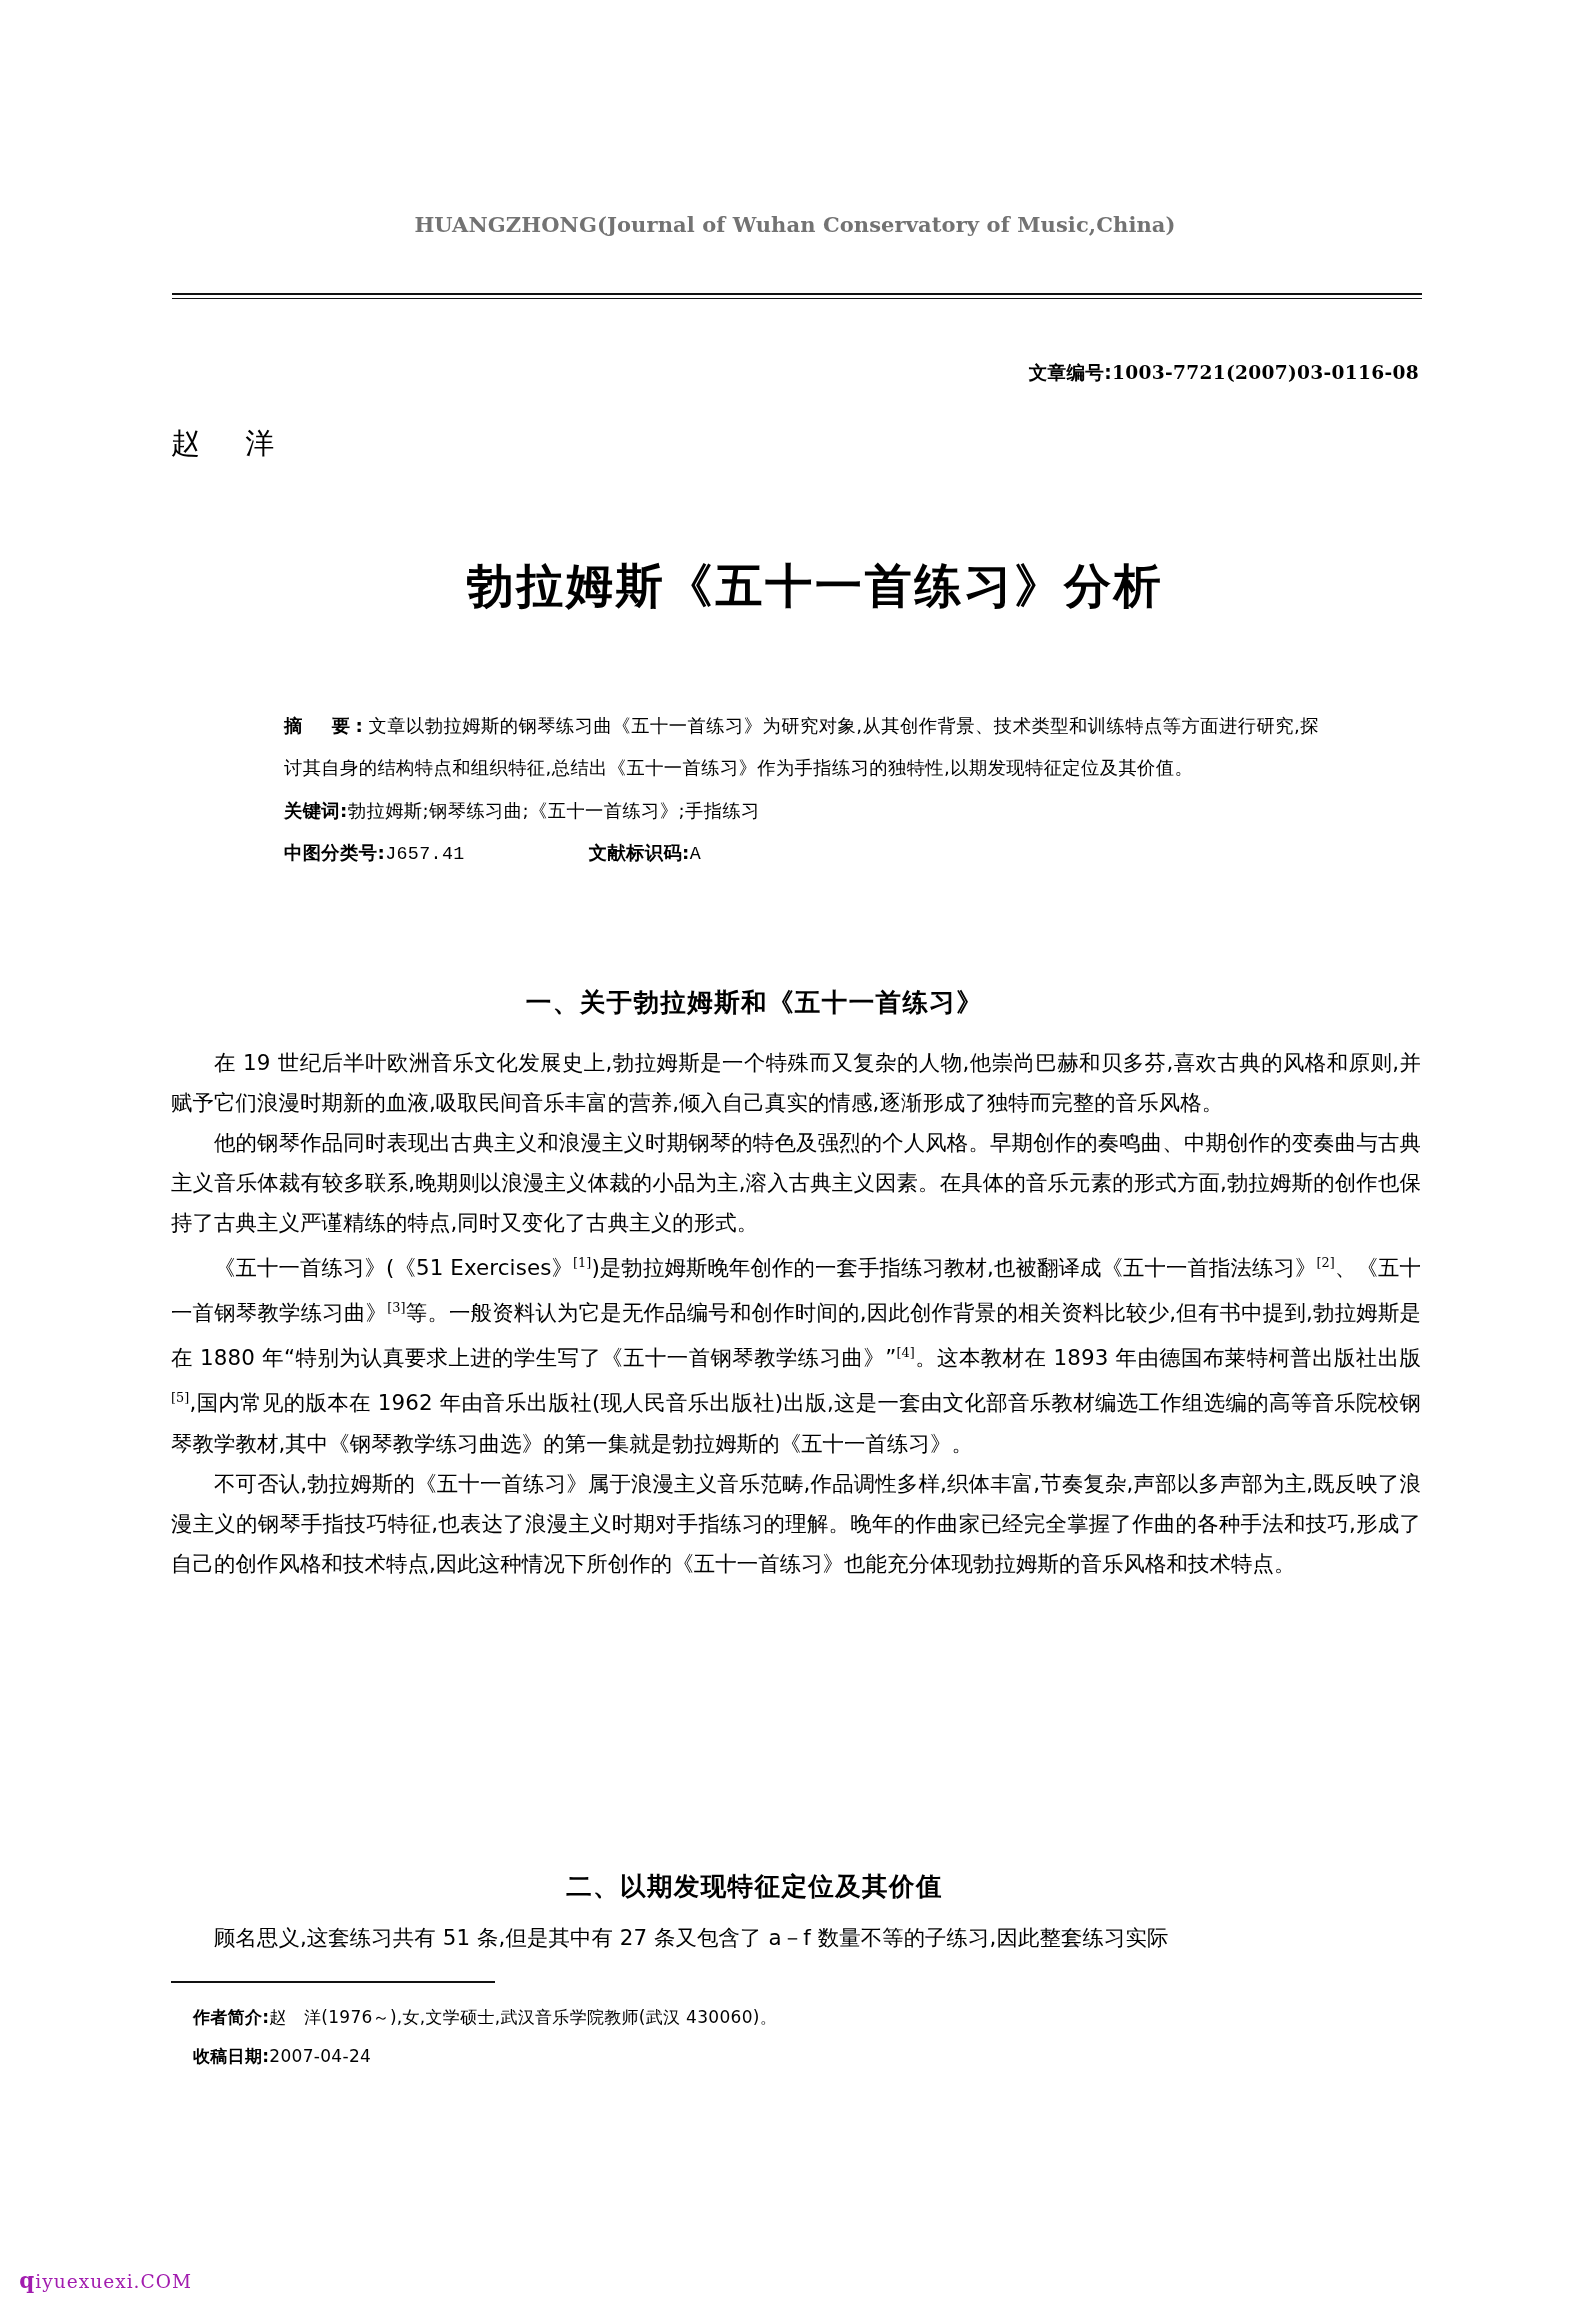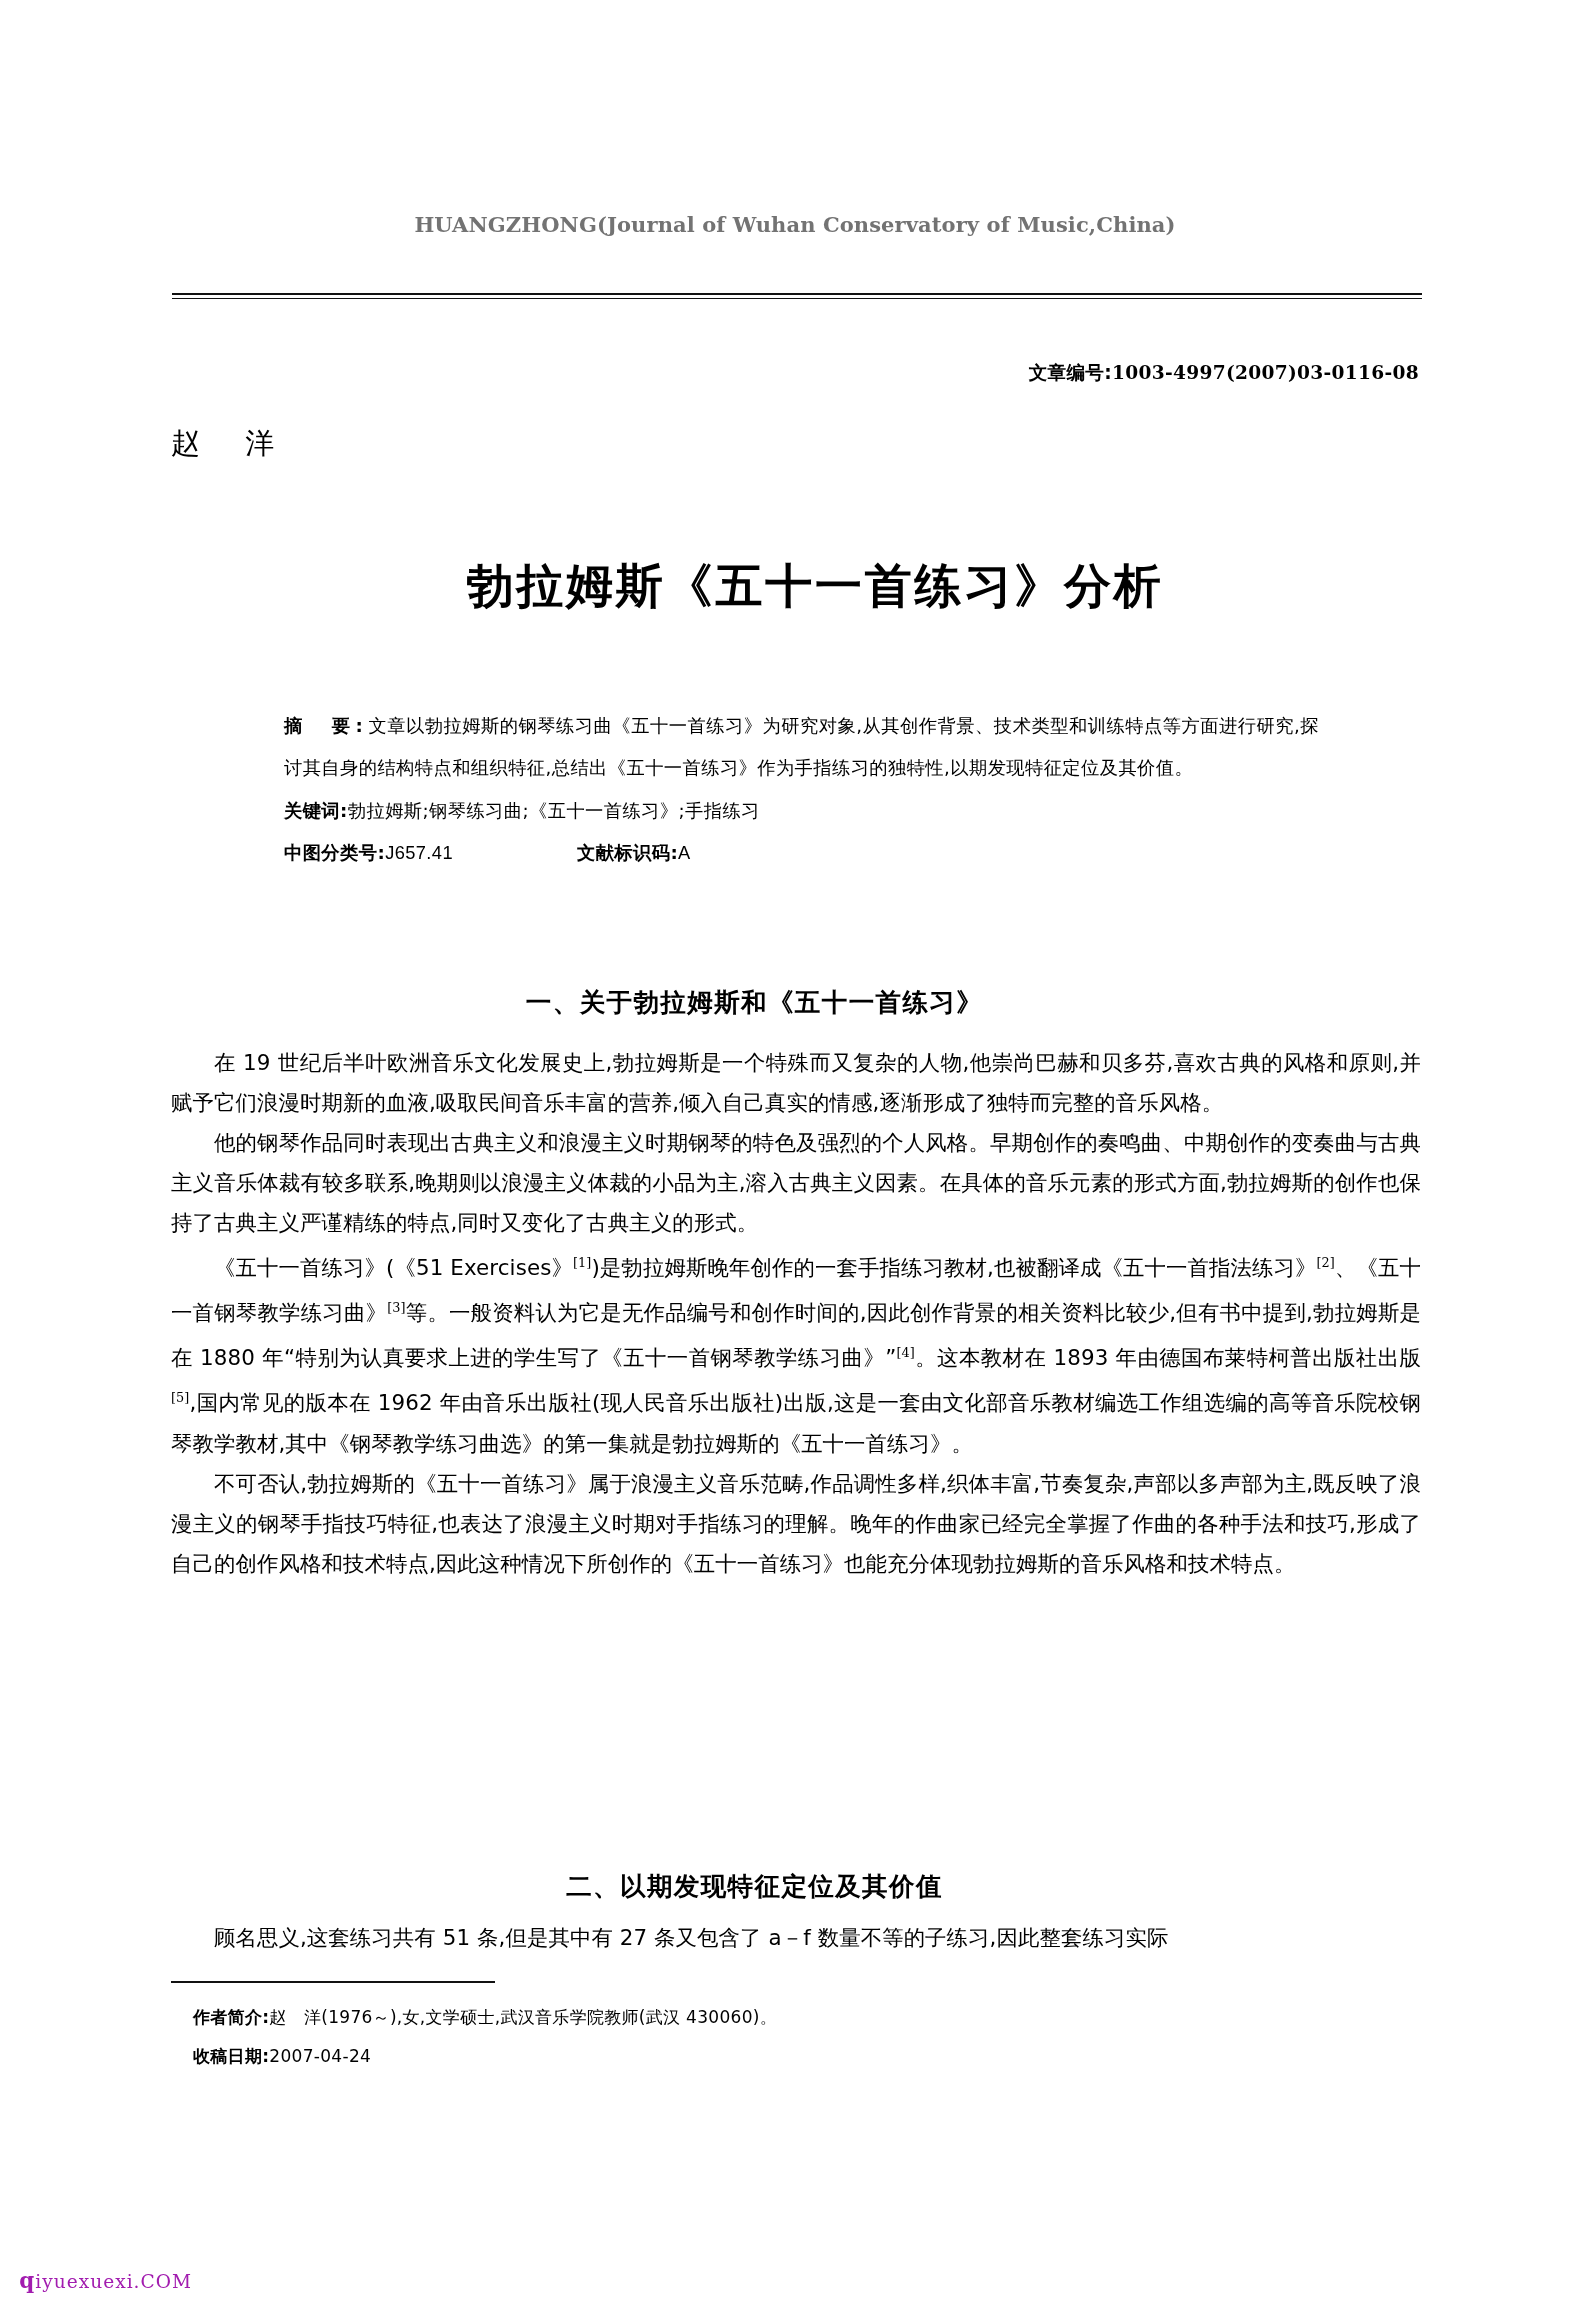--- a/index.html
+++ b/index.html
@@ -122,21 +122,21 @@
     margin-top: 1.4px;
   }
   .kw-label { font-weight: 700; }
   .cls-row {
     display: flex;
     justify-content: flex-start;
     gap: 124px;
   }
   .cls-label { font-weight: 700; }
   .cls-val {
-    font-family: Liberation Sans, sans-serif;
+    font-family: Liberation Mono, monospace;
   }
 
   
   .section-heading {
     position: absolute;
     left: 0;
     width: 1509px;
     text-align: center;
     font-family: "DejaVu Sans", "Liberation Sans", sans-serif;
     font-size: 25.5px;
@@ -210,21 +210,21 @@
 
 <div class="page">
 
   <div class="masthead">
     <div class="masthead-en">HUANGZHONG(Journal of Wuhan Conservatory of Music,China)</div>
   </div>
 
   <div class="rule-double"></div>
 
   <div class="article-number">
-    <span>文章编号:</span><span class="anum-val">1003-4997(2007)03-0116-08</span>
+    <span>文章编号:</span><span class="anum-val">1003-7721(2007)03-0116-08</span>
   </div>
 
   <div class="author-line">赵  洋</div>
 
   <h1 class="doc-title">勃拉姆斯《五十一首练习》分析</h1>
 
   <div class="abstract-block">
     <div class="abstract-body">
       <span class="abs-lead">摘　要:</span><span>文章以勃拉姆斯的钢琴练习曲《五十一首练习》为研究对象,从其创作背景、技术类型和训练特点等方面进行研究,探讨其自身的结构特点和组织特征,总结出《五十一首练习》作为手指练习的独特性,以期发现特征定位及其价值。</span>
     </div>

